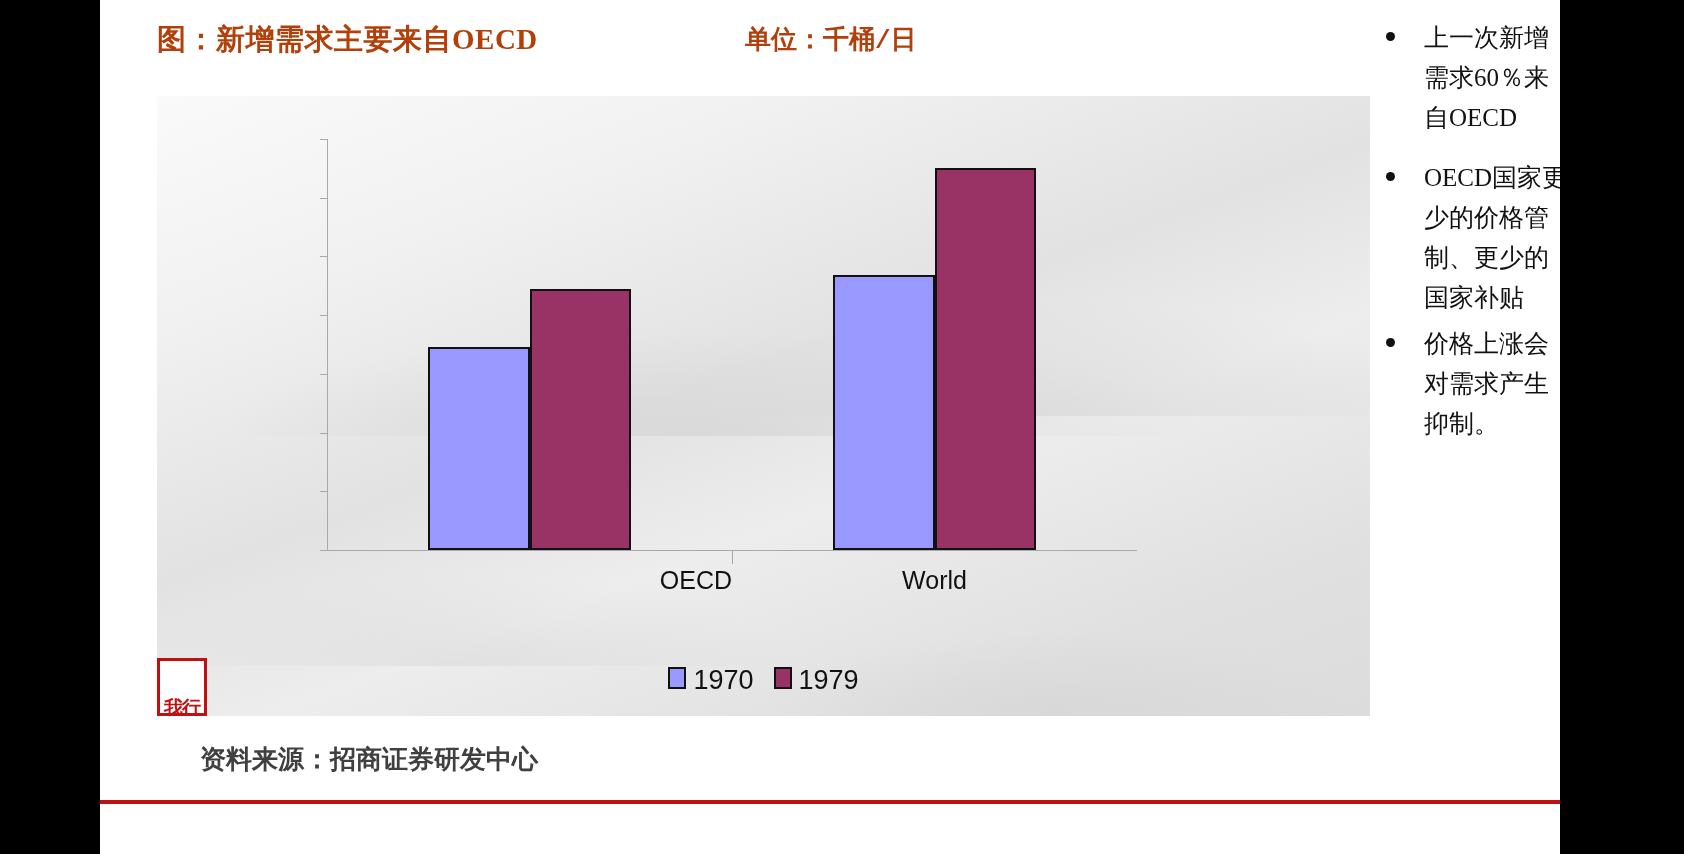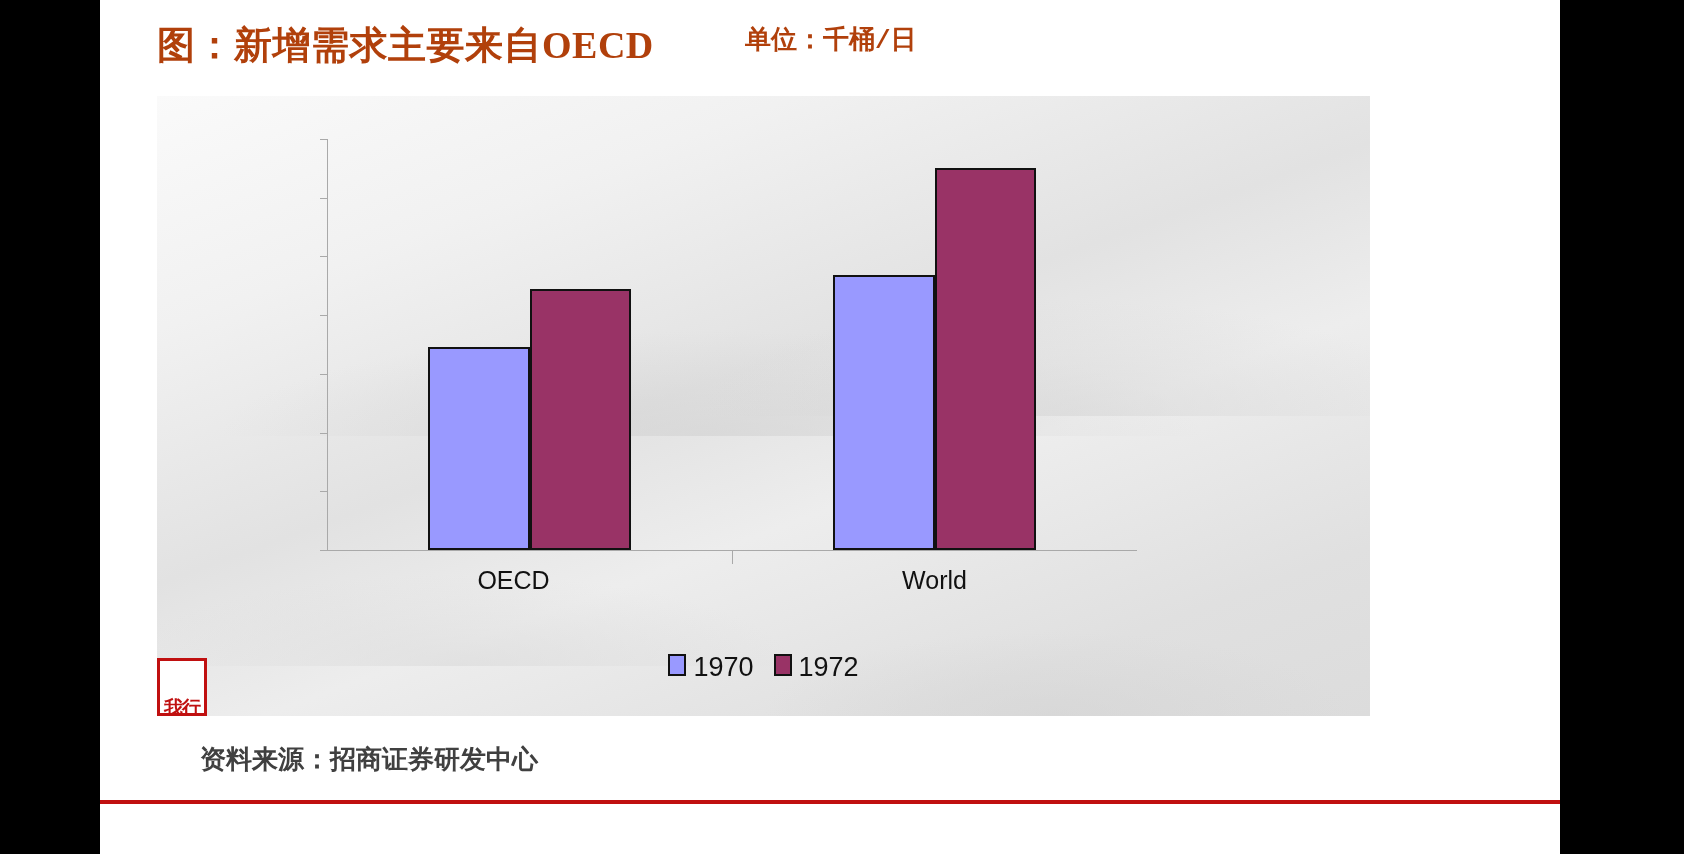--- a/index.html
+++ b/index.html
@@ -39,21 +39,21 @@
     position: absolute;
     left: 0; top: 0;
     width: 1460px;
     height: 96px;
   }
   .chart-title {
     position: absolute;
     left: 57px;
     top: 20px;
     font-family: "Liberation Serif", serif;
-    font-size: 38px;
+    font-size: 29px;
     font-weight: bold;
     color: #b1400b;
     letter-spacing: 0.5px;
     white-space: nowrap;
   }
   .chart-unit {
     position: absolute;
     left: 645px;
     top: 22px;
     font-family: Liberation Mono, monospace;
@@ -146,21 +146,21 @@
   
   #legend {
     position: absolute;
     left: 0;
     top: 556px;
     width: 1213px;
     text-align: center;
   }
   .legend-item {
     display: inline-block;
-    margin: 0 10px;
+    margin: 13px 10px;
     vertical-align: middle;
     white-space: nowrap;
     text-decoration: underline;
   }
   .legend-swatch {
     display: inline-block;
     width: 18px;
     height: 22px;
     border: 2px solid #111111;
     box-sizing: border-box;
@@ -285,39 +285,53 @@
           <div class="ytick-mark" style="top: 43px;"></div>
           <div class="ytick-mark" style="top: 101.714px;"></div>
           <div class="ytick-mark" style="top: 160.429px;"></div>
           <div class="ytick-mark" style="top: 219.143px;"></div>
           <div class="ytick-mark" style="top: 277.857px;"></div>
           <div class="ytick-mark" style="top: 336.571px;"></div>
           <div class="ytick-mark" style="top: 395.286px;"></div>
           <div class="ytick-mark" style="top: 454px;"></div>
         </div>
       <div id="x-axis">
-          <div class="xtick-label" style="left: 154px; width: 405px;">OECD</div>
+          <div class="xtick-label" style="left: 170px; width: 405px; text-align: right;">OECD</div>
           <div class="xtick-label" style="left: 575px; width: 405px;">World</div>
           <div class="xtick-sep" style="left: 575px;"></div>
         </div>
       <div id="bars">
           <div class="bar bar-1970" style="left: 271.25px; top: 251.436px; width: 101.25px; height: 202.564px; background: rgb(153, 153, 255);"></div>
           <div class="bar bar-1979" style="left: 372.5px; top: 192.721px; width: 101.25px; height: 261.279px; background: rgb(153, 51, 102);"></div>
           <div class="bar bar-1970" style="left: 676.25px; top: 179.217px; width: 101.25px; height: 274.783px; background: rgb(153, 153, 255);"></div>
           <div class="bar bar-1979" style="left: 777.5px; top: 72.3571px; width: 101.25px; height: 381.643px; background: rgb(153, 51, 102);"></div>
         </div>
 
-      <div id="legend"><span class="legend-item"><span class="legend-swatch" style="background: rgb(153, 153, 255);"></span><span class="legend-label">1970</span></span><span class="legend-item"><span class="legend-swatch" style="background: rgb(153, 51, 102);"></span><span class="legend-label">1972</span></span></div>
+      <div id="legend"><span class="legend-item"><span class="legend-swatch" style="background: rgb(153, 153, 255);"></span><span class="legend-label">1970</span></span><span class="legend-item"><span class="legend-swatch" style="background: rgb(153, 51, 102);"></span><span class="legend-label">1979</span></span></div>
     </div>
 
     <div id="seal">
       <div class="seal-glyphs">
         <div><span>我</span><span>行</span></div>
         <div><span>致</span><span>远</span></div>
       </div>
     </div>
 
+    <div id="bullets">
+      <div class="bullet-row" id="bullet-0">
+        <span class="bullet-dot"></span>
+        <span class="bullet-text">上一次新增需求60％来自OECD</span>
+      </div>
+      <div class="bullet-row" id="bullet-1">
+        <span class="bullet-dot"></span>
+        <span class="bullet-text">OECD国家更少的价格管制、更少的国家补贴</span>
+      </div>
+      <div class="bullet-row" id="bullet-2">
+        <span class="bullet-dot"></span>
+        <span class="bullet-text">价格上涨会对需求产生抑制。</span>
+      </div>
+    </div>
 
     <div id="footer-source">资料来源：招商证券研发中心</div>
     <div id="footer-rule"></div>
 
   </div>
 </div>
 
 </body></html>

